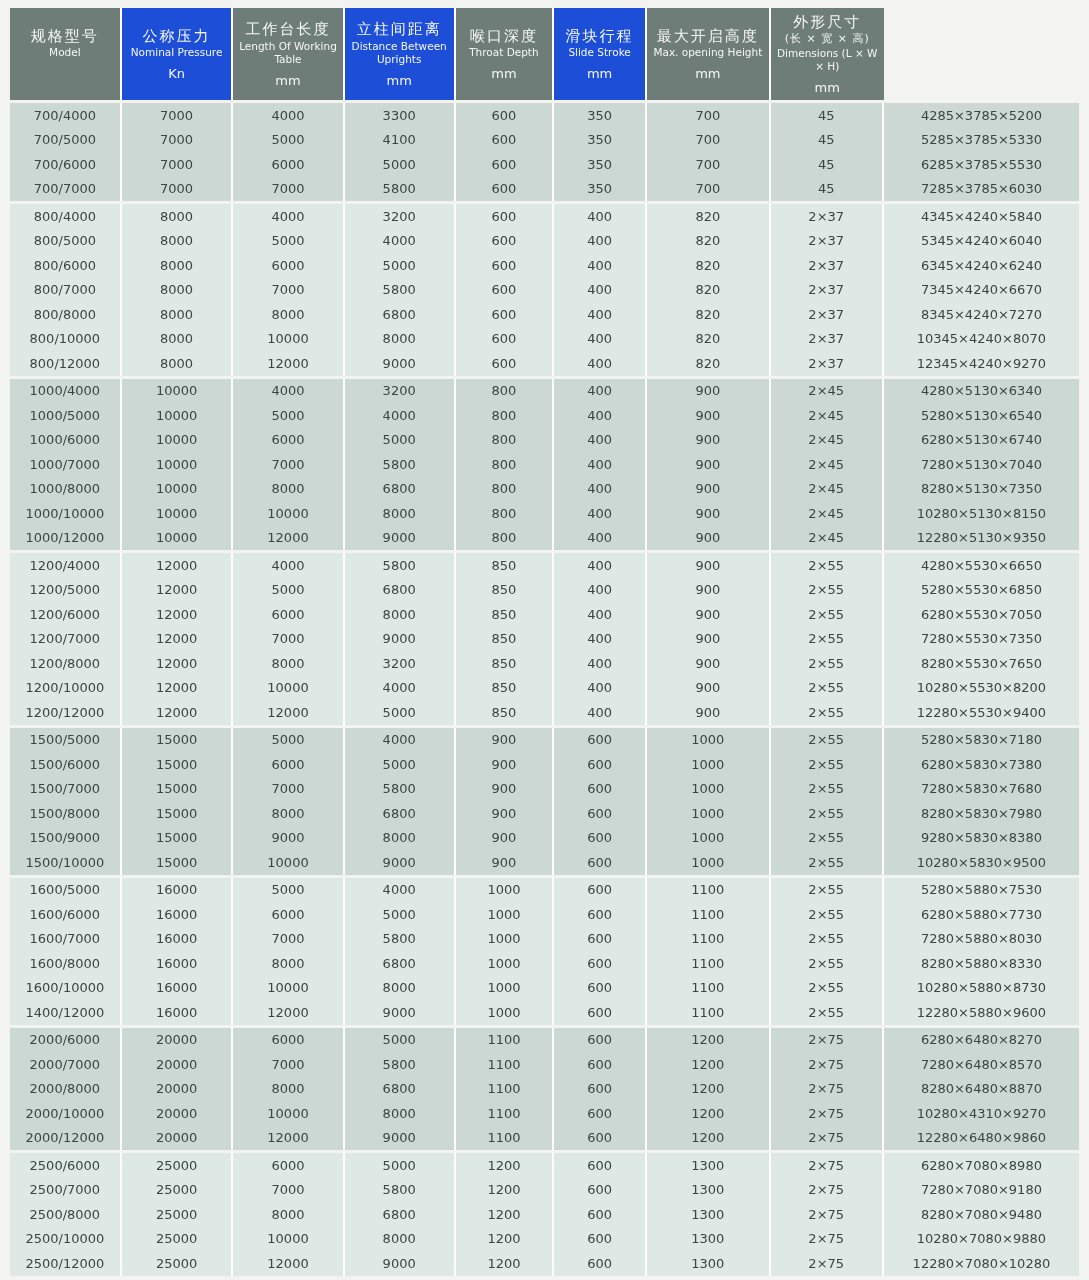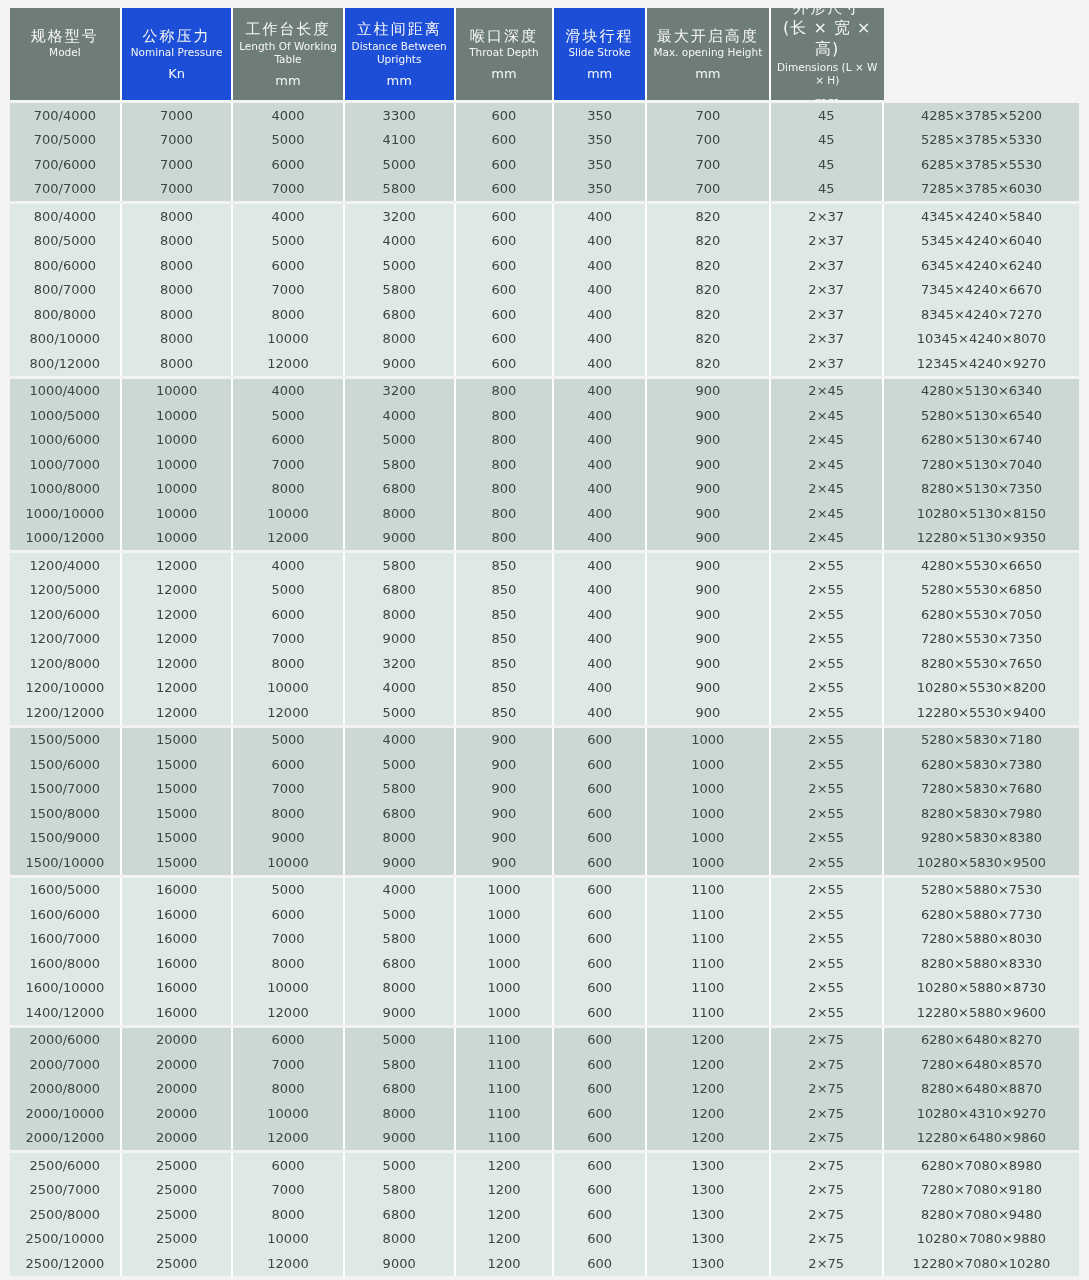--- a/index.html
+++ b/index.html
@@ -32,21 +32,21 @@
     color: #f5f7f6;
     border-right: 2px solid #fff;
     box-sizing: border-box;
     text-align: center;
     padding: 2px 1px;
   }
   .th:last-child { border-right: none; }
   .th-dark  { background: #6f7d79; }
   .th-light { background: #1d4ed8; }
   .th .zh   { font-size: 15px; letter-spacing: 2px; line-height: 1.25; }
-  .th .zh2  { font-size: 16px; letter-spacing: 1px; line-height: 1.3; }
+  .th .zh2  { font-size: 11px; letter-spacing: 1px; line-height: 1.3; }
   .th .en   { font-size: 10.5px; line-height: 1.25; margin-top: 1px; }
   .th .unit { font-size: 13px; margin-top: 7px; min-height: 15px; }
   
   .group { display: block; }
   .group + .group { margin-top: 3px; }
   .row {
     display: grid;
     grid-template-columns: var(--cols);
     height: 24.5px;
   }

